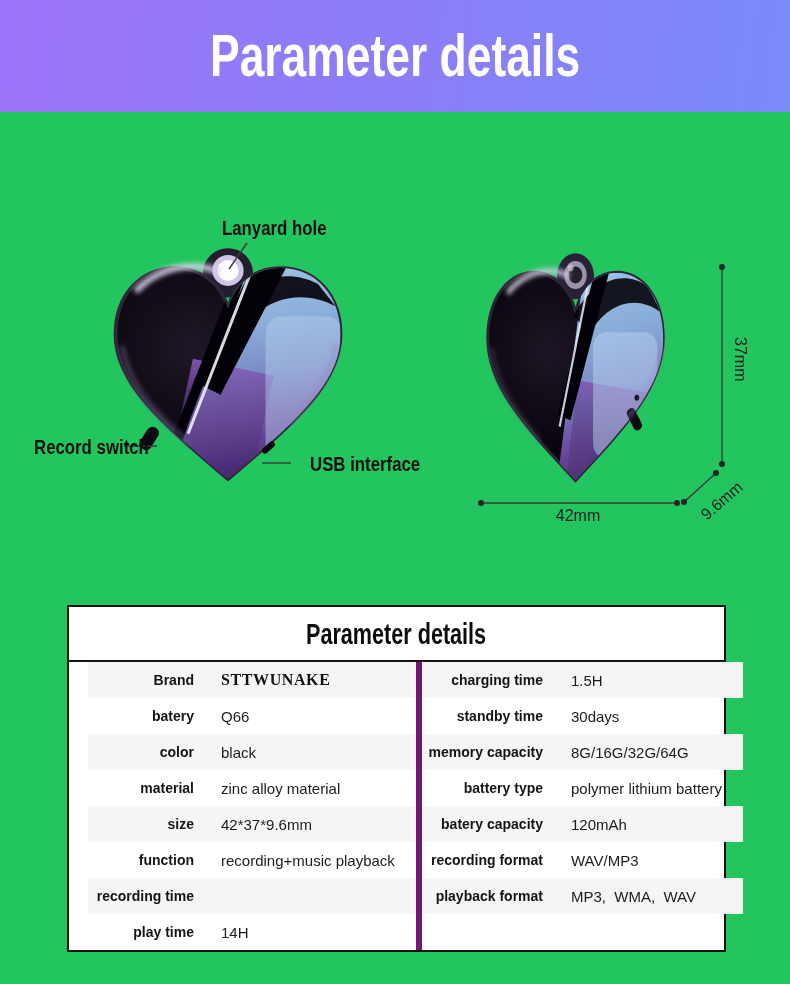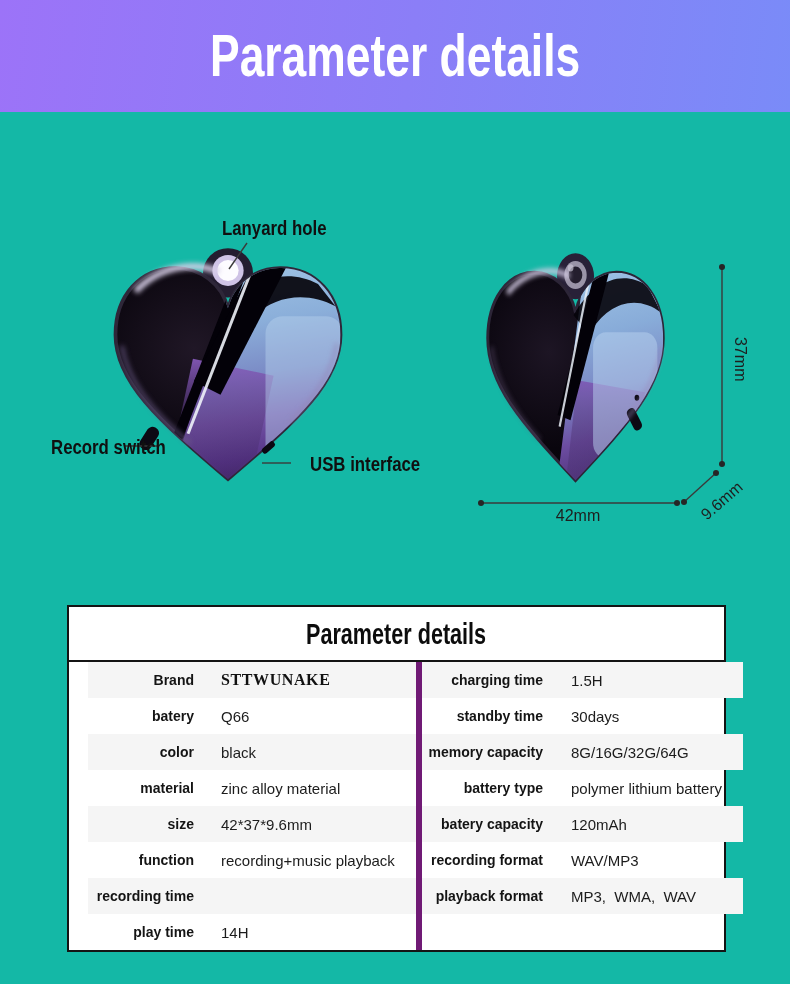--- a/index.html
+++ b/index.html
@@ -1,37 +1,37 @@
 <!DOCTYPE html>
 <html><head>
 <meta charset="utf-8">
 <style>
   html,body{margin:0;padding:0;background:#fff;}
-  .page{position:relative;width:790px;height:984px;background:#14b8a6;overflow:hidden;
+  .page{position:relative;width:790px;height:984px;background:#22c55e;overflow:hidden;
         font-family:"Liberation Sans",sans-serif;}
 
   
   .banner{position:absolute;left:0;top:0;width:790px;height:112px;
           background:linear-gradient(97deg,#9c73f8 0%,#8b7ef7 52%,#7a8bf8 100%);
           display:flex;align-items:center;justify-content:center;}
   .banner-title{color:#ffffff;font-size:60px;font-weight:700;line-height:1;}
 
   .cond{display:inline-block;transform:scaleX(0.74);transform-origin:center;white-space:nowrap;}
   .cond-l{display:inline-block;transform:scaleX(0.84);transform-origin:left center;white-space:nowrap;}
 
   
   .figure{position:absolute;left:0;top:112px;width:790px;height:470px;}
   .lines{position:absolute;left:0;top:78px;}
   .heart{position:absolute;}
   .heart-left{left:103px;top:135px;}
   .heart-right{left:478px;top:140px;}
 
   .ann{position:absolute;font-weight:700;font-size:20px;color:#101010;line-height:1.15;}
   #ann-lanyard{left:222px;top:105px;}
-  #ann-record{left:51px;top:324px;text-align:right;}
+  #ann-record{left:34px;top:324px;text-align:right;}
   #ann-usb{left:310px;top:341px;}
 
   .dim{position:absolute;font-size:16px;color:#1e1e1e;line-height:1;}
   #dim-w{left:536px;top:396px;width:84px;text-align:center;}
   #dim-h{left:748px;top:225px;transform:rotate(90deg);transform-origin:left top;white-space:nowrap;}
   #dim-d{left:692px;top:381px;width:60px;text-align:center;transform:rotate(-41deg);}
 
   
   .ptable{position:absolute;left:67px;top:605px;width:659px;height:347px;
           border:2px solid #141414;box-sizing:border-box;background:#fff;}

